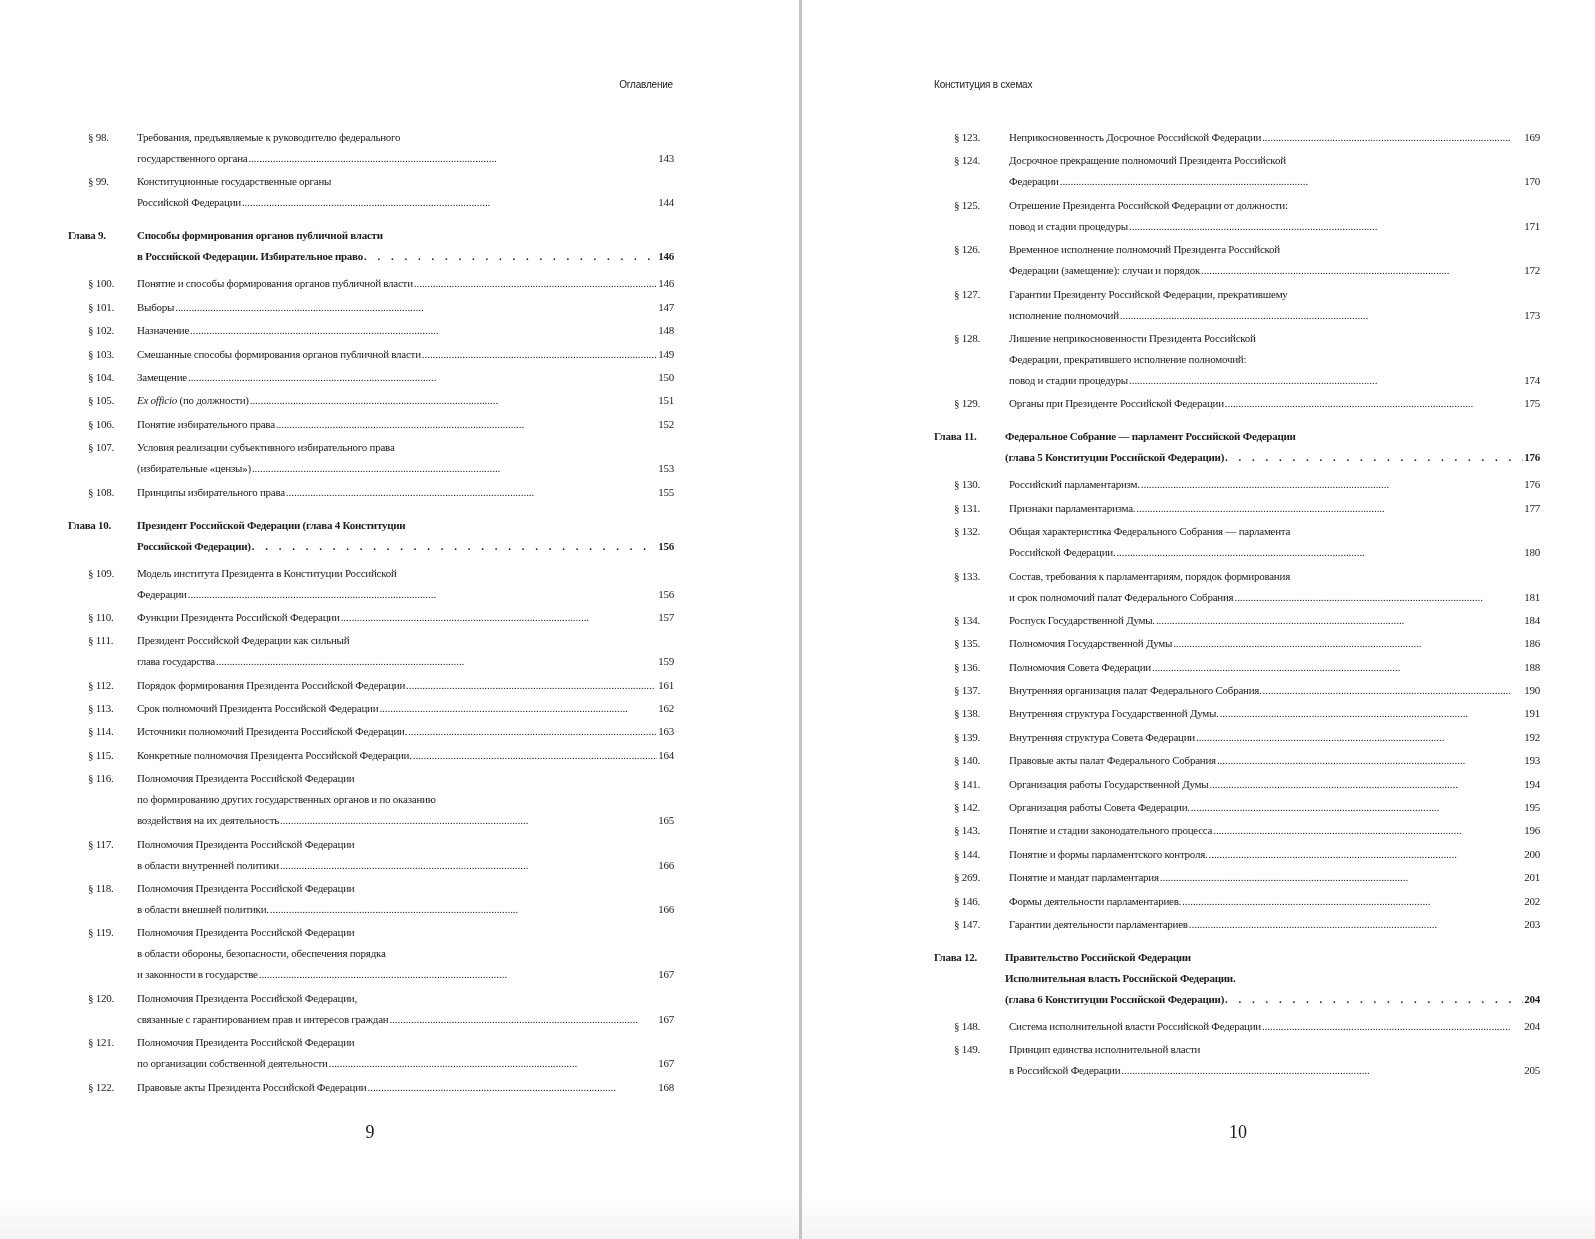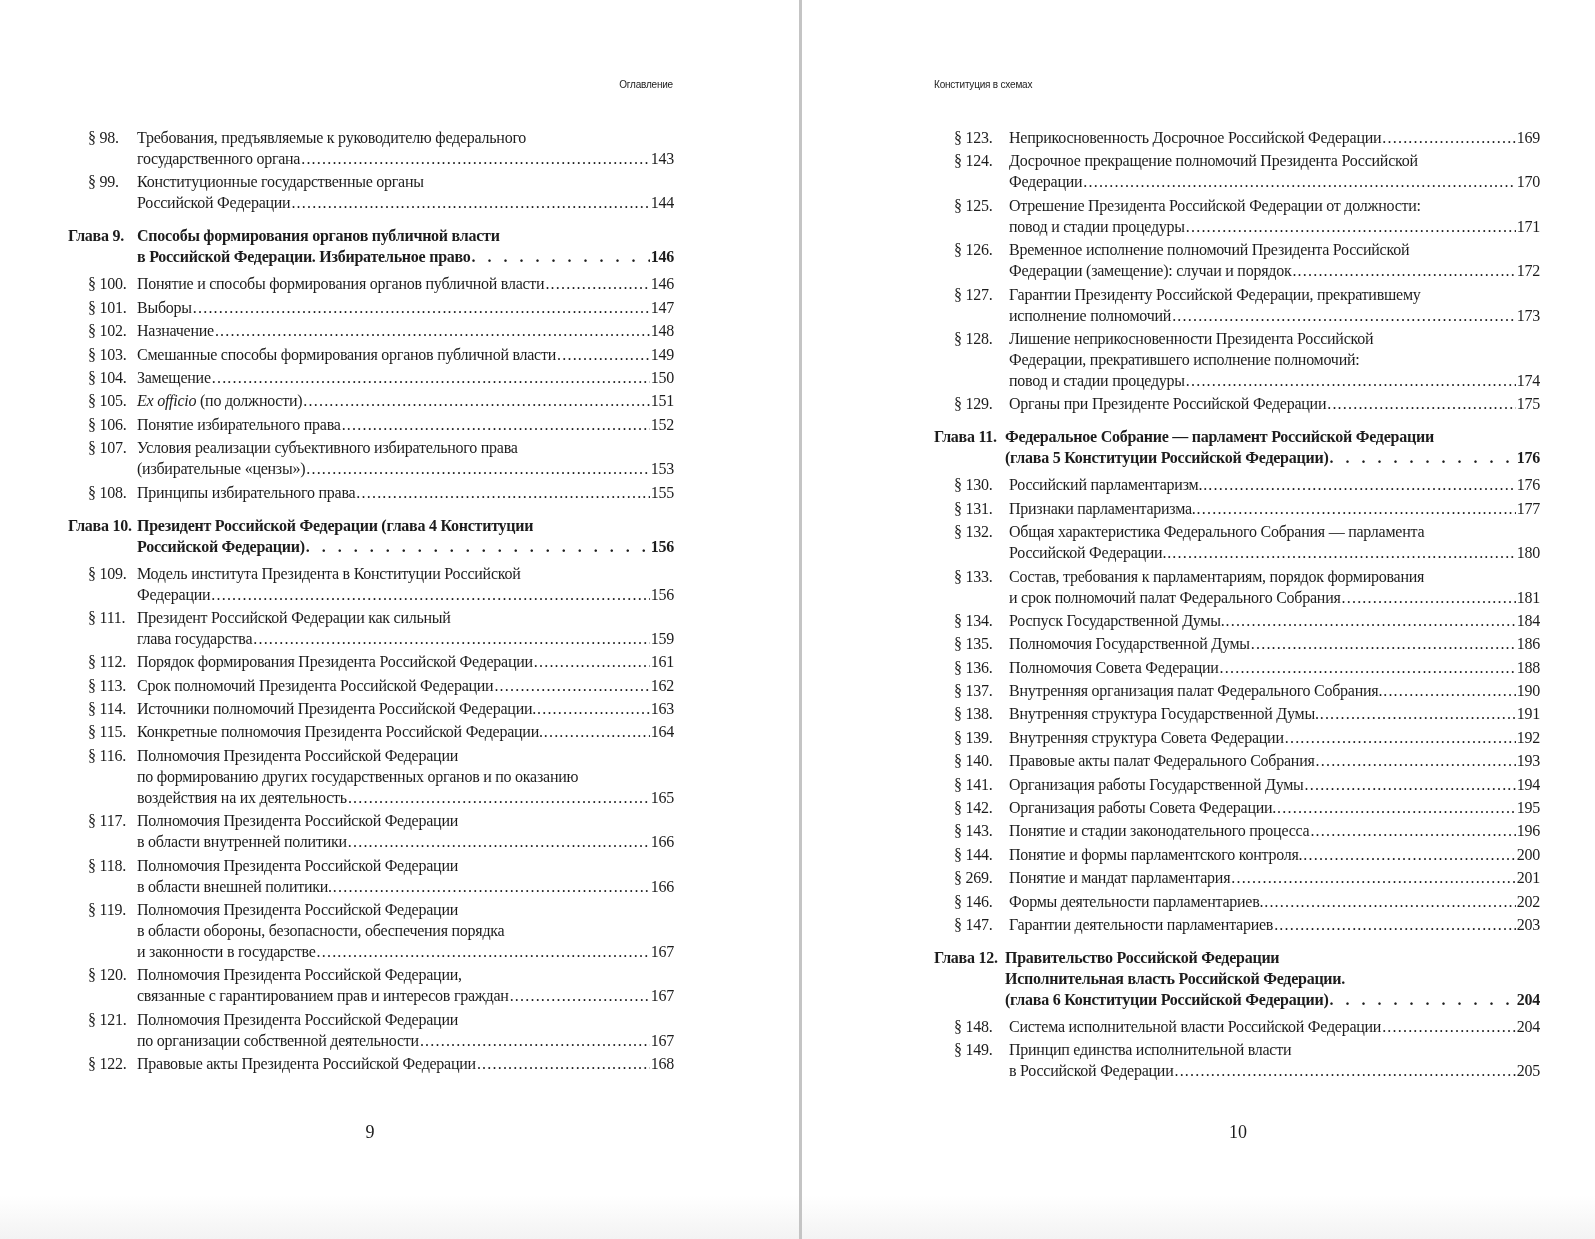--- a/index.html
+++ b/index.html
@@ -23,21 +23,21 @@
     position:absolute; top:79px;
     font-family:"Liberation Sans","DejaVu Sans",sans-serif;
     font-size:10px; color:#222; letter-spacing:-0.2px;
   }
   .left .running-head { right:126px; }
   .right .running-head { left:96px; }
   .toc { position:absolute; top:127px; }
   .left .toc { left:68px; width:606px; }
   .right .toc { left:96px; width:606px; }
   .entry {
-    position:relative; font-size:16px; line-height:21px;
+    position:relative; font-size:11px; line-height:21px;
     letter-spacing:-0.25px; margin-bottom:2.4px;
   }
   .entry .num {
     position:absolute; left:20px; top:0; white-space:nowrap;
   }
   .entry .lines { margin-left:69px; }
   .entry.ch { font-weight:bold; margin-top:12px; margin-bottom:6px; }
   .entry.ch .num { left:0; }
   .entry.ch .lines { margin-left:69px; }
   .right .entry .lines { margin-left:75px; }
@@ -210,20 +210,30 @@
         <div class="lines">
           <span class="ln">Модель института Президента в Конституции Российской</span>
           <span class="ln last">
             <span class="t"><span>Федерации</span></span>
             <span class="dots"></span>
             <span class="pg">156</span>
           </span>
         </div>
       </div>
       <div class="entry">
+        <span class="num">§ 110.</span>
+        <div class="lines">
+          <span class="ln last">
+            <span class="t"><span>Функции Президента Российской Федерации</span></span>
+            <span class="dots"></span>
+            <span class="pg">157</span>
+          </span>
+        </div>
+      </div>
+      <div class="entry">
         <span class="num">§ 111.</span>
         <div class="lines">
           <span class="ln">Президент Российской Федерации как сильный</span>
           <span class="ln last">
             <span class="t"><span>глава государства</span></span>
             <span class="dots"></span>
             <span class="pg">159</span>
           </span>
         </div>
       </div>

